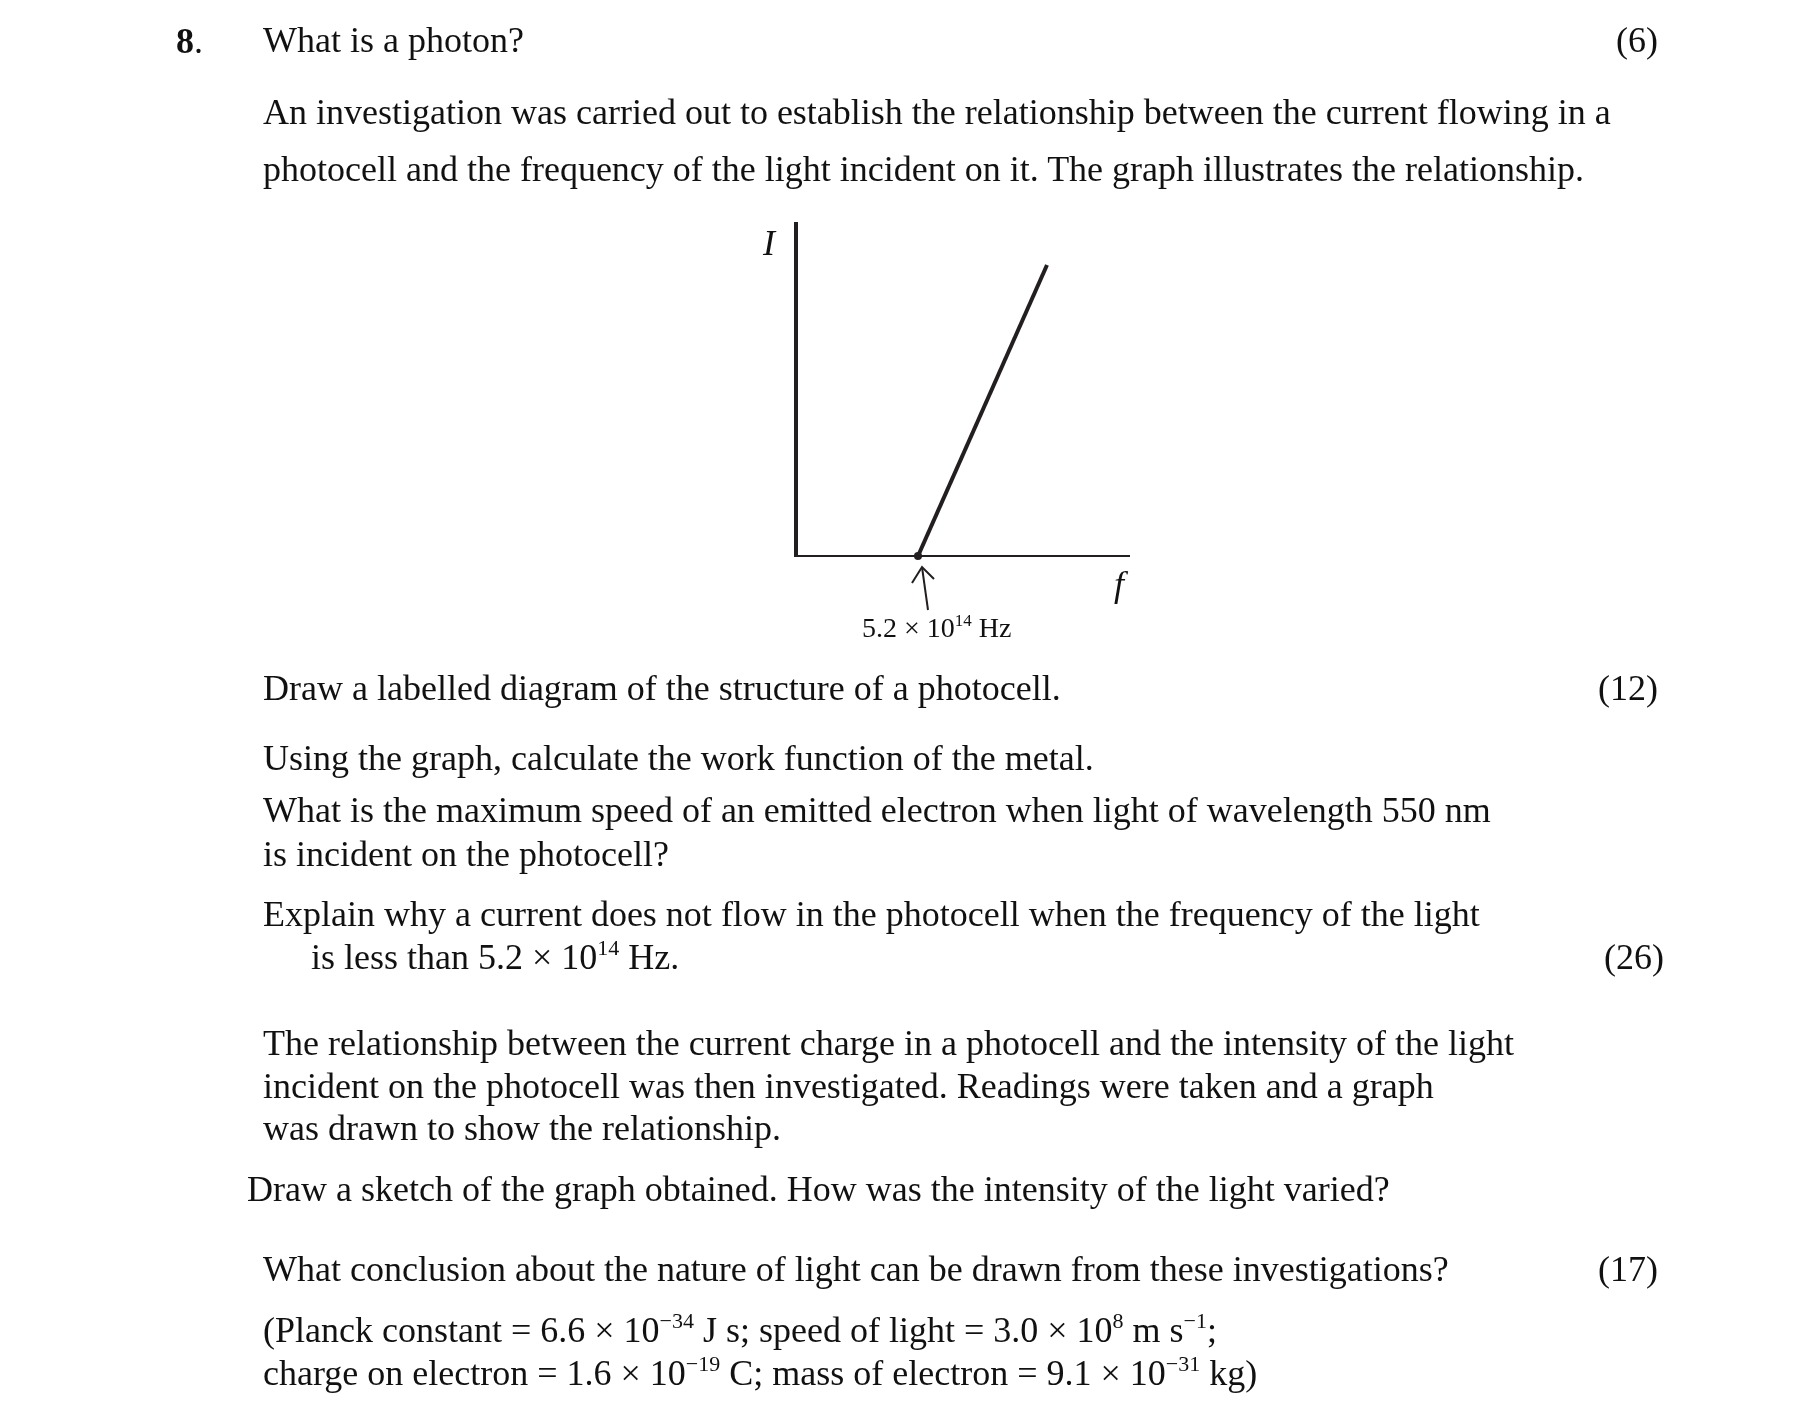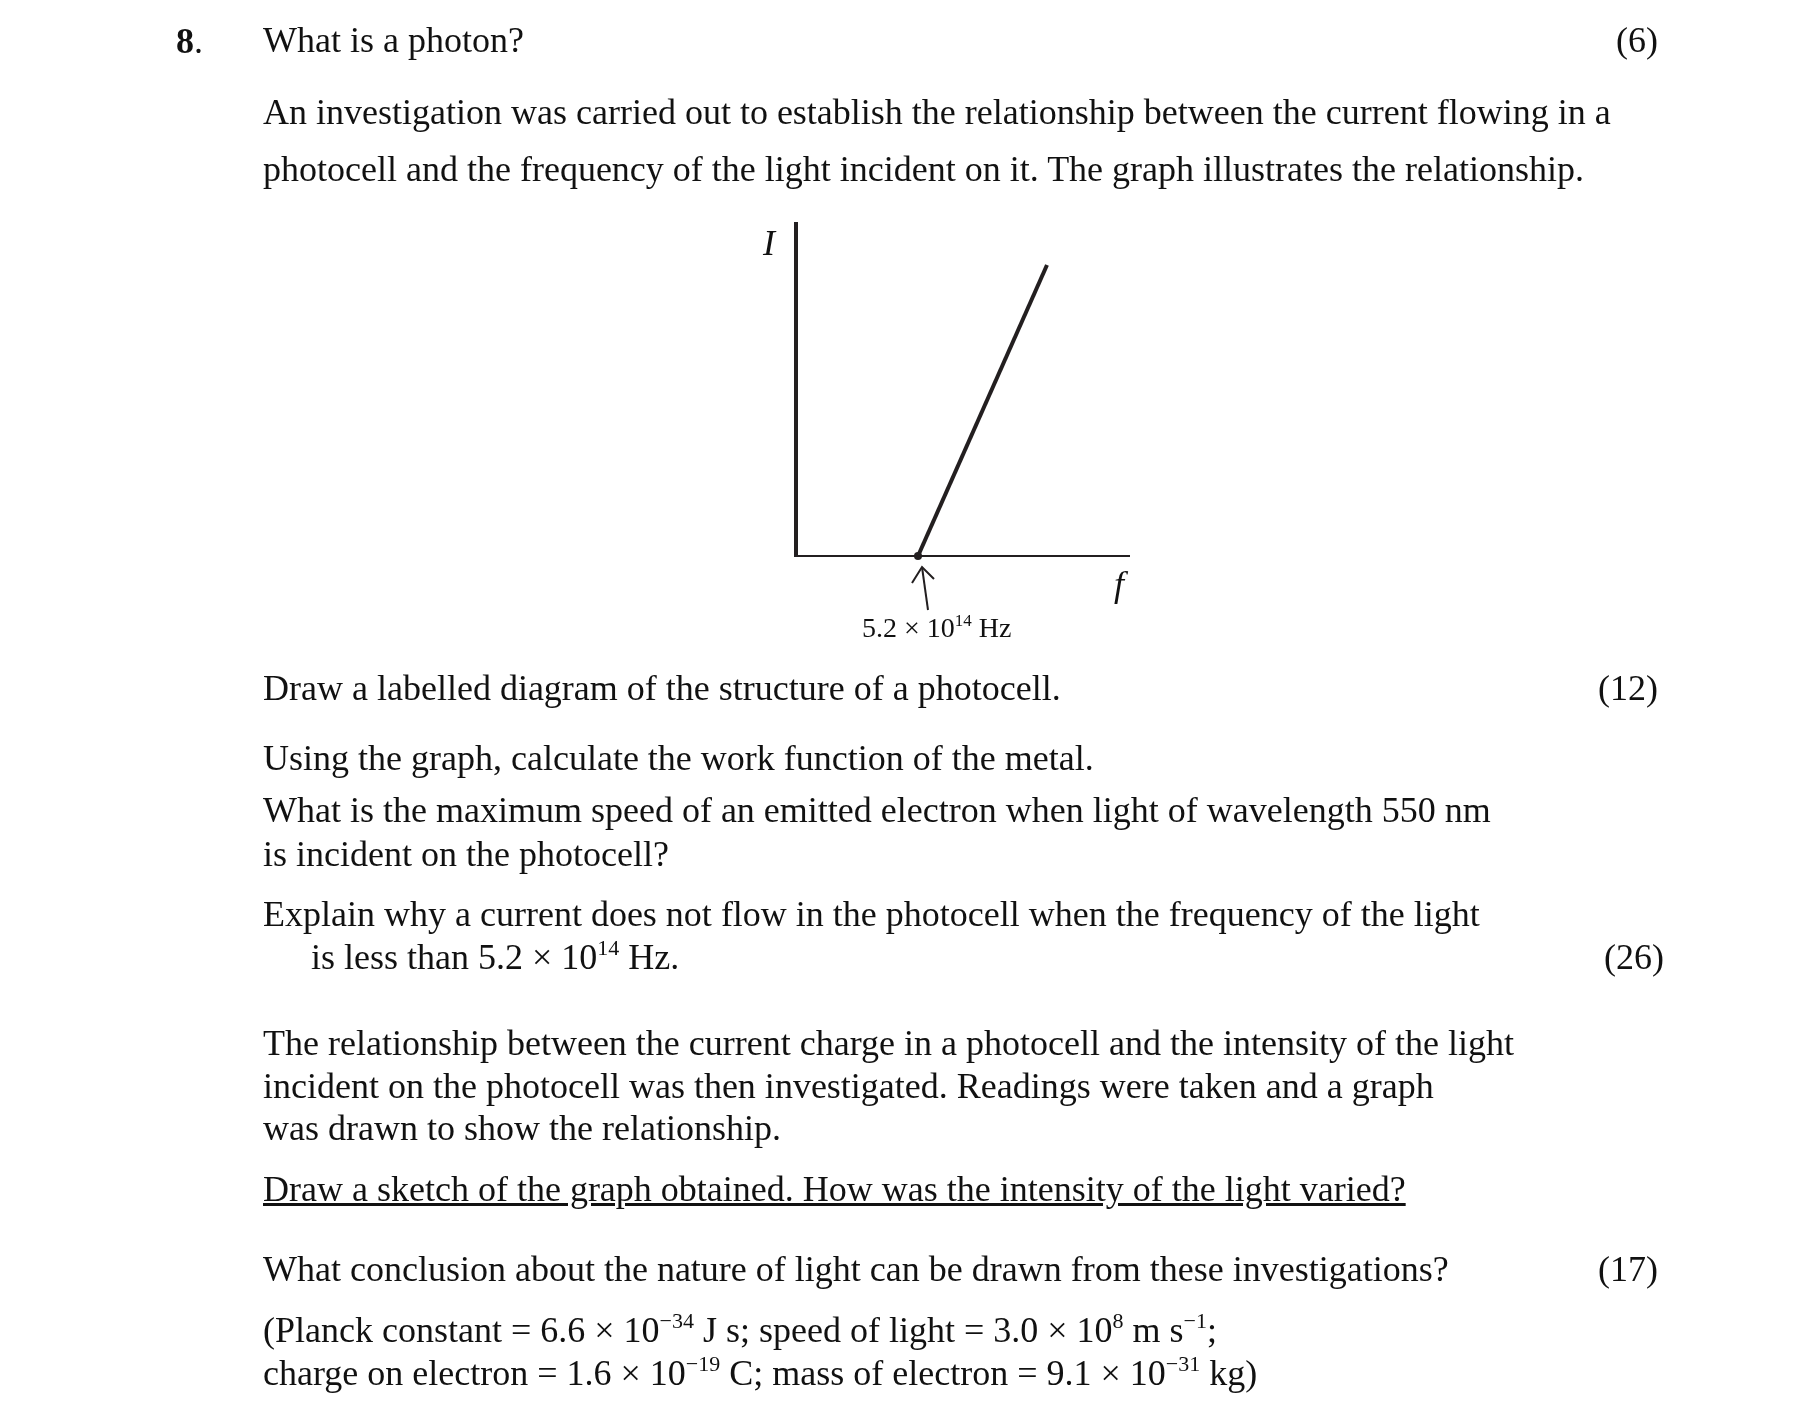--- a/index.html
+++ b/index.html
@@ -43,18 +43,18 @@
 <div class="ln" style="left:263px; top:731px;margin-top:9px;">Using the graph, calculate the work function of the metal.</div>
 <div class="ln" style="left:263px; top:792px;">What is the maximum speed of an emitted electron when light of wavelength 550 nm</div>
 <div class="ln" style="left:263px; top:836px;text-align:right;">is incident on the photocell?</div>
 <div class="ln" style="left:263px; top:896px;">Explain why a current does not flow in the photocell when the frequency of the light</div>
 <div class="ln" style="left:263px; top:939px;margin-left:48px;"><span>is less than 5.2 × 10</span><sup>14</sup><span> Hz.</span></div>
 <div class="mk" style="left:1566px; width:98px; top:939px;">(26)</div>
 
 <div class="ln" style="left:263px; top:1025px;">The relationship between the current charge in a photocell and the intensity of the light</div>
 <div class="ln" style="left:263px; top:1068px;">incident on the photocell was then investigated.  Readings were taken and a graph</div>
 <div class="ln" style="left:263px; top:1110px;">was drawn to show the relationship.</div>
-<div class="ln" style="left:263px; top:1171px;text-decoration:underline;">Draw a sketch of the graph obtained.  How was the intensity of the light varied?</div>
+<div class="ln" style="left:247px; top:1171px;">Draw a sketch of the graph obtained.  How was the intensity of the light varied?</div>
 <div class="ln" style="left:263px; top:1251px;">What conclusion about the nature of light can be drawn from these investigations?</div>
 <div class="mk" style="left:1560px; width:98px; top:1251px;">(17)</div>
 
 <div class="ln" style="left:263px; top:1312px;"><span>(Planck constant = 6.6 × 10</span><sup>−34</sup><span> J s; speed of light = 3.0 × 10</span><sup>8</sup><span> m s</span><sup>−1</sup><span>;</span></div>
 <div class="ln" style="left:263px; top:1355px;"><span> charge on electron = 1.6 × 10</span><sup>−19</sup><span> C; mass of electron = 9.1 × 10</span><sup>−31</sup><span> kg)</span></div>
 
 </body></html>

